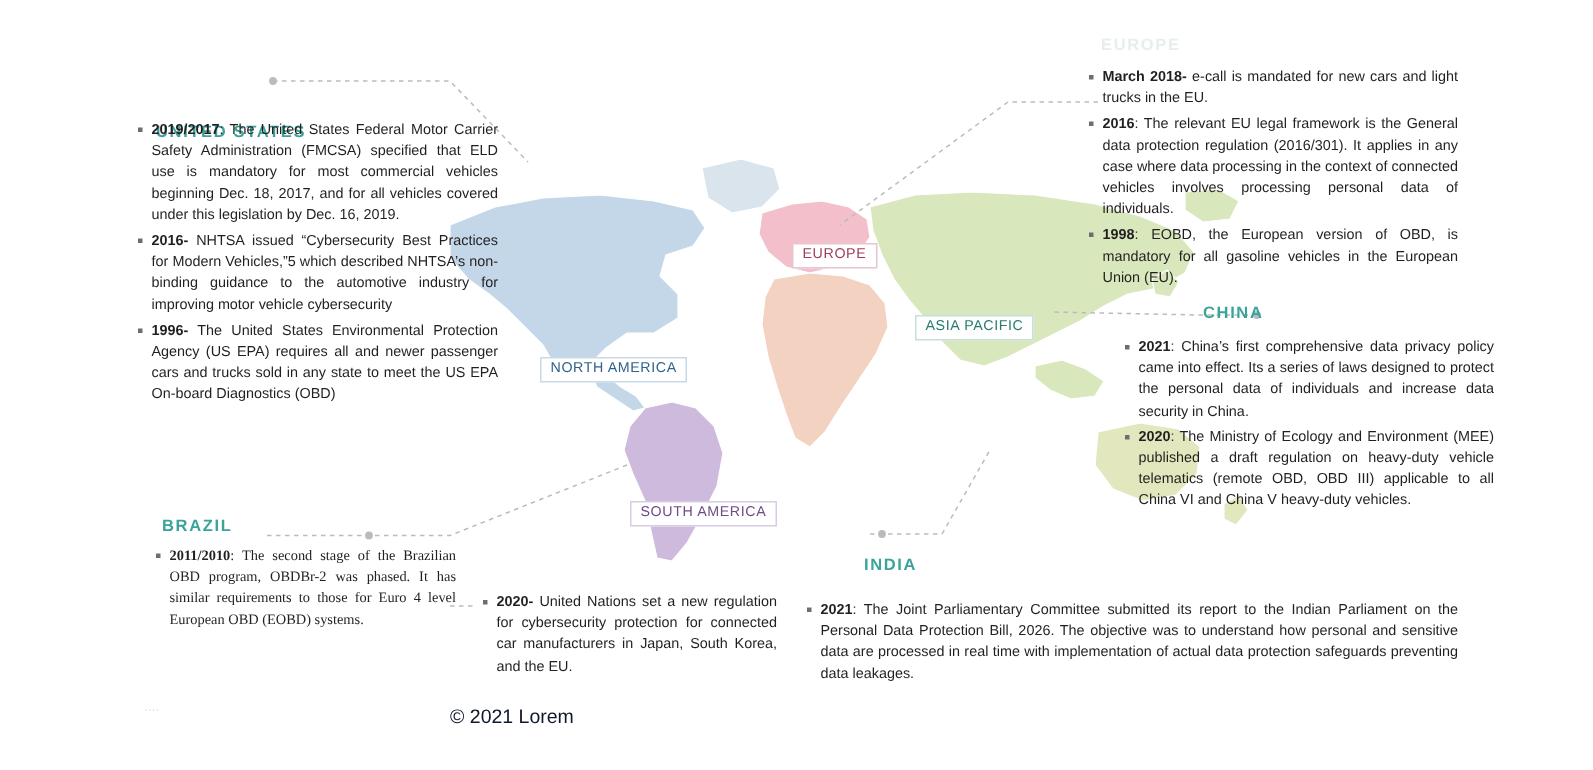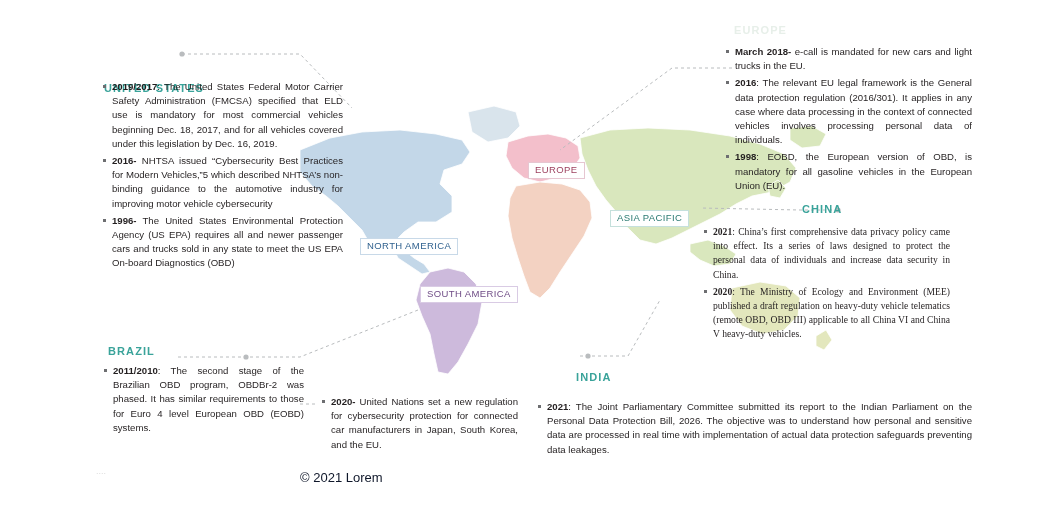--- a/index.html
+++ b/index.html
@@ -45,20 +45,21 @@
     color: #9c3f5d;
     border-color: #e6c6d1;
   }
   .region-chip.teal {
     color: #2b7a72;
     border-color: #c5e0dc;
   }
   .region-chip.purple {
     color: #6f4c86;
     border-color: #d9cbe4;
+    margin-top: 48px;
   }
   .region-chip.blue {
     color: #31628f;
     border-color: #c8d9e8;
   }
 
   
   .block-title {
     position: absolute;
     font-size: 11px;
@@ -178,31 +179,31 @@
   </div>
   <div class="region-chip pink" style="left:528px; top:162px;">
     <span>EUROPE</span>
   </div>
   <div class="region-chip teal" style="left:610px; top:210px;">
     <span>ASIA PACIFIC</span>
   </div>
 
   <div class="block-title us" style="left:104px; top:48px;">UNITED STATES</div>
 
-  <div class="text-block" style="left:103px; top:80px; width:240px;">
+  <div class="text-block" style="left:92px; top:80px; width:240px;">
     <ul>
       <li><b>2019/2017</b><span>: The United States Federal Motor Carrier Safety Administration (FMCSA) specified that ELD use is mandatory for most commercial vehicles beginning Dec. 18, 2017, and for all vehicles covered under this legislation by Dec. 16, 2019.</span></li>
       <li><b>2016-</b><span> NHTSA issued “Cybersecurity Best Practices for Modern Vehicles,”5 which described NHTSA’s non-binding guidance to the automotive industry for improving motor vehicle cybersecurity</span></li>
       <li><b>1996-</b><span> The United States Environmental Protection Agency (US EPA) requires all and newer passenger cars and trucks sold in any state to meet the US EPA On-board Diagnostics (OBD)</span></li>
     </ul>
   </div>
 
   <div class="block-title brazil" style="left:108px; top:345px;">BRAZIL</div>
 
-  <div class="text-block" style="left:104px; top:364px; width:200px;">
+  <div class="text-block" style="left:104px; top:364px; width:200px;font-family:Liberation Serif, serif;">
     <ul>
       <li><b>2011/2010</b><span>: The second stage of the Brazilian OBD program, OBDBr-2 was phased. It has similar requirements to those for Euro 4 level European OBD (EOBD) systems.</span></li>
     </ul>
   </div>
 
   <div class="text-block" style="left:322px; top:395px; width:196px;">
     <ul>
       <li><b>2020-</b><span> United Nations set a new regulation for cybersecurity protection for connected car manufacturers in Japan, South Korea, and the EU.</span></li>
     </ul>
   </div>
@@ -212,21 +213,21 @@
   <div class="text-block" style="left:726px; top:45px; width:246px;">
     <ul>
       <li><b>March 2018-</b><span> e-call is mandated for new cars and light trucks in the EU.</span></li>
       <li><b>2016</b><span>: The relevant EU legal framework is the General data protection regulation (2016/301). It applies in any case where data processing in the context of connected vehicles involves processing personal data of individuals.</span></li>
       <li><b>1998</b><span>: EOBD, the European version of OBD, is mandatory for all gasoline vehicles in the European Union (EU).</span></li>
     </ul>
   </div>
 
   <div class="block-title china" style="left:802px; top:203px;">CHINA</div>
 
-  <div class="text-block" style="left:704px; top:225px; width:246px;font-family:Liberation Serif, serif;">
+  <div class="text-block" style="left:750px; top:225px; width:246px;">
     <ul>
       <li><b>2021</b><span>: China’s first comprehensive data privacy policy came into effect. Its a series of laws designed to protect the personal data of individuals and increase data security in China.</span></li>
       <li><b>2020</b><span>: The Ministry of Ecology and Environment (MEE) published a draft regulation on heavy-duty vehicle telematics (remote OBD, OBD III) applicable to all China VI and China V heavy-duty vehicles.</span></li>
     </ul>
   </div>
 
   <div class="block-title india" style="left:560px; top:371px;">INDIA</div>
 
   <div class="text-block" style="left:538px; top:400px; width:434px;">
     <ul>

